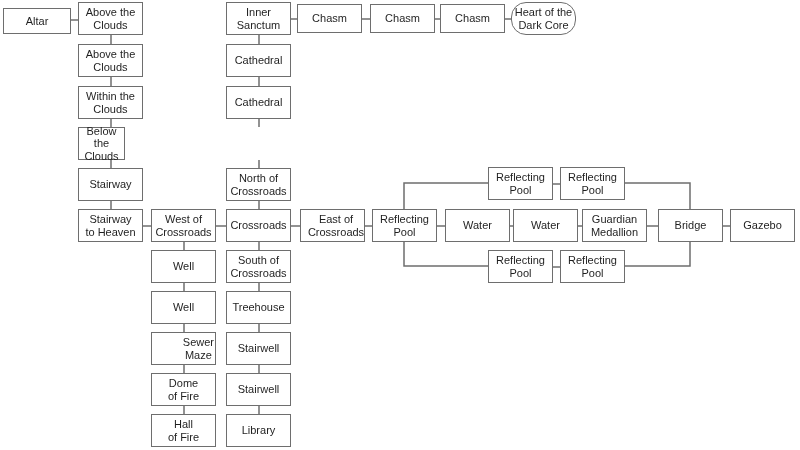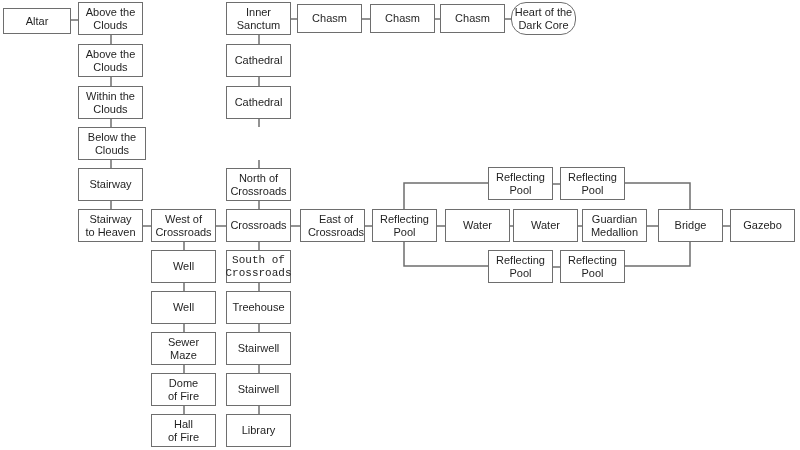--- a/index.html
+++ b/index.html
@@ -98,21 +98,21 @@
 Clouds</span>
     </div>
     <div class="node" style="left: 78px; top: 44px; width: 65px; height: 33px;">
       <span>Above the
 Clouds</span>
     </div>
     <div class="node" style="left: 78px; top: 86px; width: 65px; height: 33px;">
       <span>Within the
 Clouds</span>
     </div>
-    <div class="node" style="left: 78px; top: 127px; width: 68px; height: 33px;">
+    <div class="node" style="left: 78px; top: 127px; width: 47px; height: 33px;">
       <span>Below the
 Clouds</span>
     </div>
     <div class="node" style="left: 78px; top: 168px; width: 65px; height: 33px;">
       <span>Stairway</span>
     </div>
     <div class="node" style="left: 78px; top: 209px; width: 65px; height: 33px;">
       <span>Stairway
 to Heaven</span>
     </div>
@@ -149,33 +149,33 @@
     <div class="node" style="left: 151px; top: 209px; width: 65px; height: 33px;">
       <span>West of
 Crossroads</span>
     </div>
     <div class="node" style="left: 151px; top: 250px; width: 65px; height: 33px;">
       <span>Well</span>
     </div>
     <div class="node" style="left: 151px; top: 291px; width: 65px; height: 33px;">
       <span>Well</span>
     </div>
-    <div class="node" style="left: 151px; top: 332px; width: 65px; height: 33px;">
+    <div class="node" style="left: 151px; top: 332px; width: 65px; height: 33px; justify-content: flex-end;">
       <span>Sewer
 Maze</span>
     </div>
     <div class="node" style="left: 151px; top: 373px; width: 65px; height: 33px;">
       <span>Dome
 of Fire</span>
     </div>
     <div class="node" style="left: 151px; top: 414px; width: 65px; height: 33px;">
       <span>Hall
 of Fire</span>
     </div>
-    <div class="node" style="left: 226px; top: 250px; width: 65px; height: 33px; font-family: Liberation Mono, monospace;">
+    <div class="node" style="left: 226px; top: 250px; width: 65px; height: 33px;">
       <span>South of
 Crossroads</span>
     </div>
     <div class="node" style="left: 226px; top: 291px; width: 65px; height: 33px;">
       <span>Treehouse</span>
     </div>
     <div class="node" style="left: 226px; top: 332px; width: 65px; height: 33px;">
       <span>Stairwell</span>
     </div>
     <div class="node" style="left: 226px; top: 373px; width: 65px; height: 33px;">

